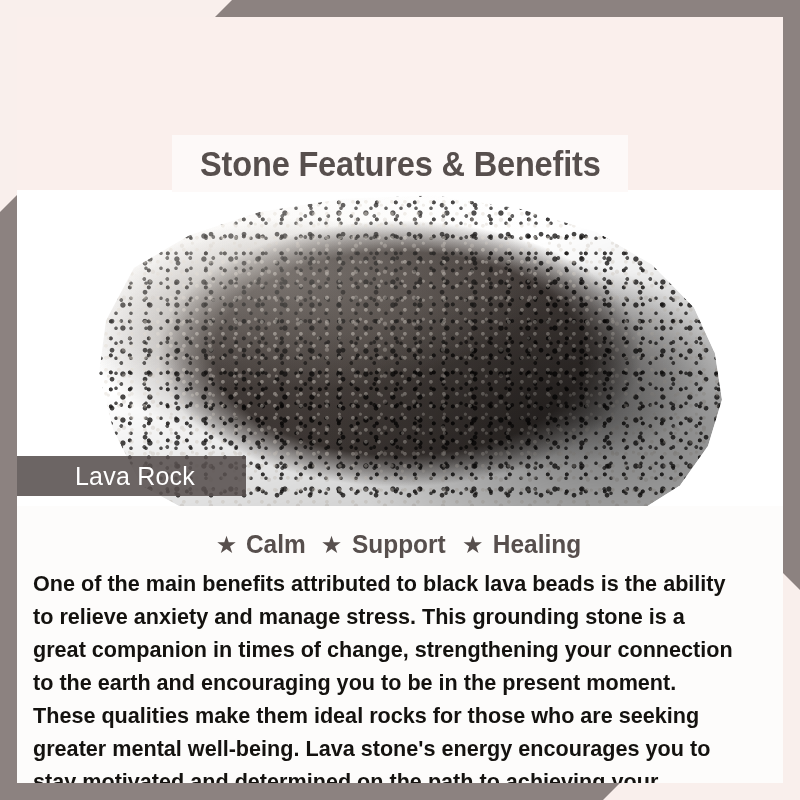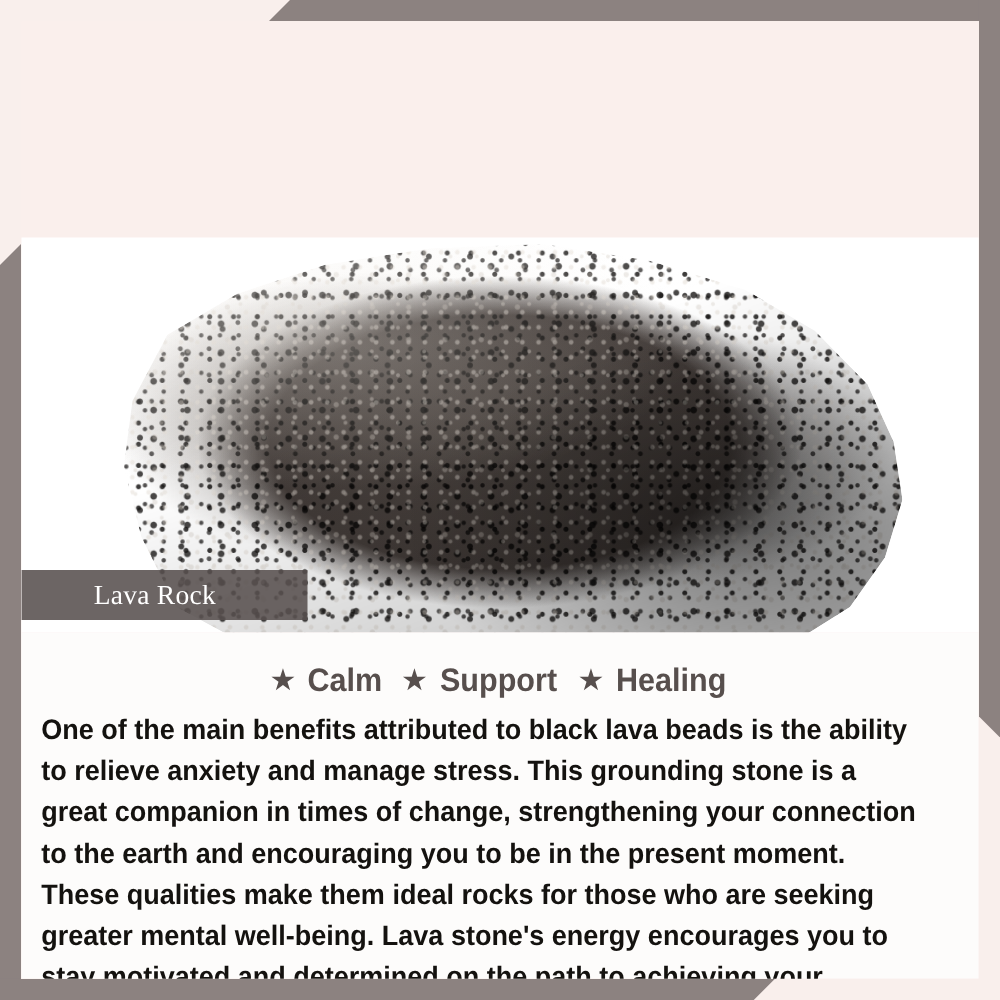--- a/index.html
+++ b/index.html
@@ -119,23 +119,23 @@
   }
 
   
   #caption-band{
     position:absolute;left:0;top:266px;width:229px;height:40px;
     background:rgba(88,80,78,.88);
     display:flex;align-items:center;
     z-index:7;
   }
   #caption-text{
-    color:#ffffff;font-size:22px;font-weight:400;
+    color:#ffffff;font-size:25px;font-weight:400;
     padding-left:58px;letter-spacing:.2px;
-    font-family:Liberation Serif, serif;
+    font-family:Liberation Sans, sans-serif;
   }
 
   
   #body-section{
     position:absolute;left:0;right:0;top:489px;bottom:0;
     background:#fdfcfb;
   }
   #keywords{
     display:flex;align-items:center;justify-content:center;
     gap:13px;padding-top:23px;
@@ -162,20 +162,23 @@
 <div id="card">
 
   <div class="ribbon" id="ribbon-top"></div>
   <div class="ribbon" id="ribbon-right"></div>
   <div class="ribbon" id="ribbon-left"></div>
   <div class="ribbon" id="ribbon-bottom"></div>
 
   <div id="panel">
 
 
+    <div id="title-band">
+      <span id="title">Stone Features &amp; Benefits</span>
+    </div>
 
     <div id="photo">
       <div id="rock">
         <div class="rock-body">
           <div class="rock-pores"></div>
           <div class="rock-hi"></div>
           <div class="rock-shade"></div>
         </div>
       </div>
       <div id="caption-band">

